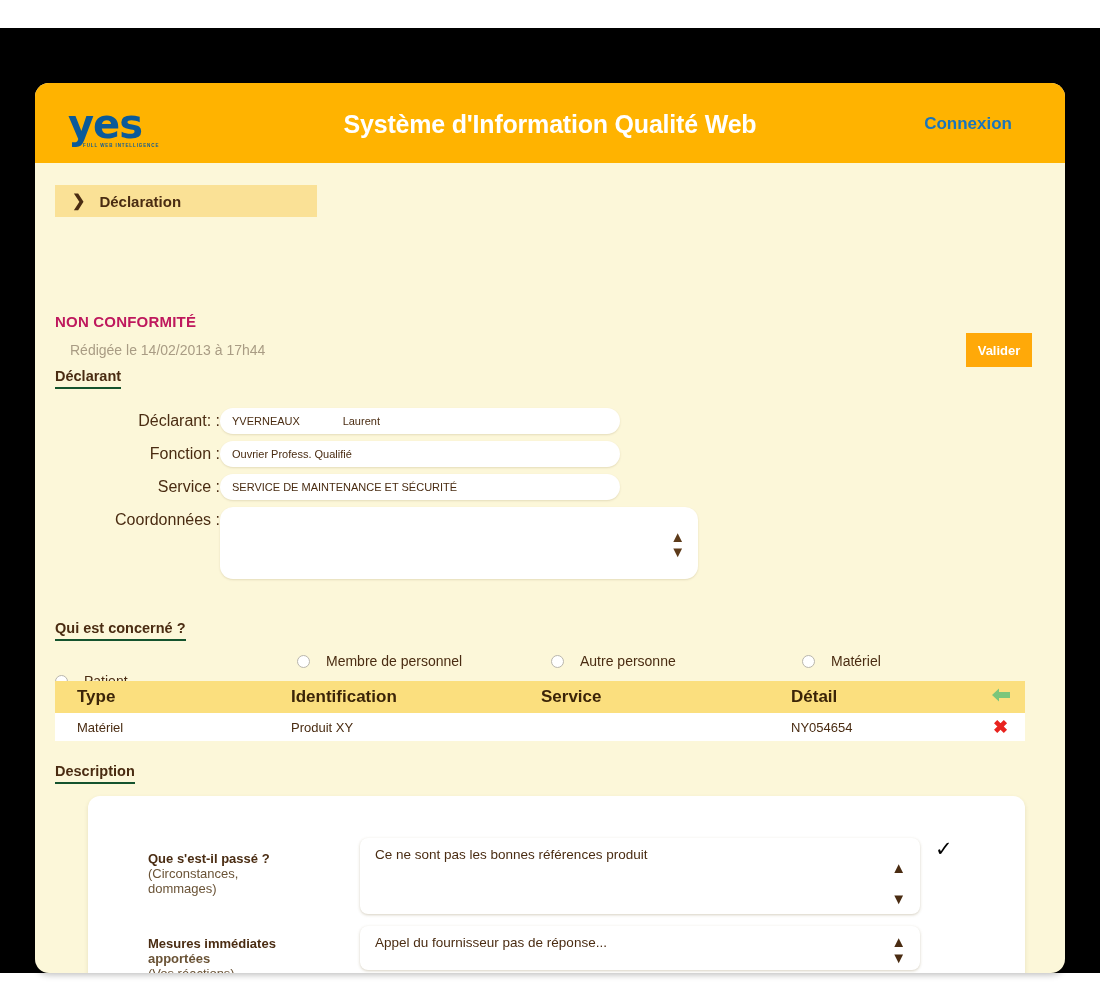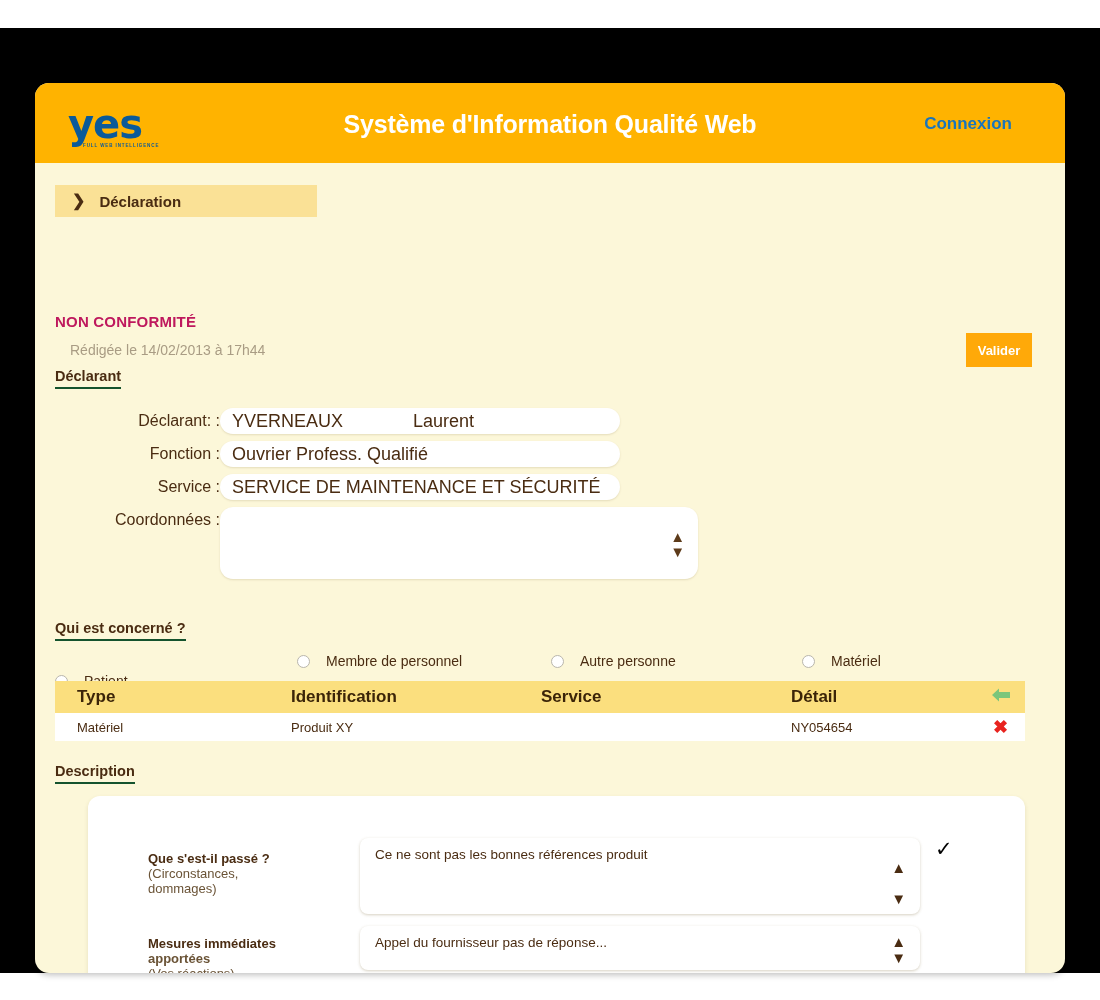--- a/index.html
+++ b/index.html
@@ -151,21 +151,21 @@
     color: #4a2c12;
     line-height: 26px;
   }
   .field {
     background: #ffffff;
     border: none;
     border-radius: 13px;
     height: 26px;
     line-height: 26px;
     padding: 0 12px;
-    font-size: 18px;
+    font-size: 11px;
     color: #4a2c12;
     font-family: "Liberation Sans", sans-serif;
     box-shadow: 0 1px 2px rgba(120,100,50,0.18);
     outline: none;
   }
   #row-declarant { top: 245px; }
   #row-fonction  { top: 278px; }
   #row-service   { top: 311px; }
   #row-coord     { top: 344px; }
   #f-declarant { width: 400px; }

